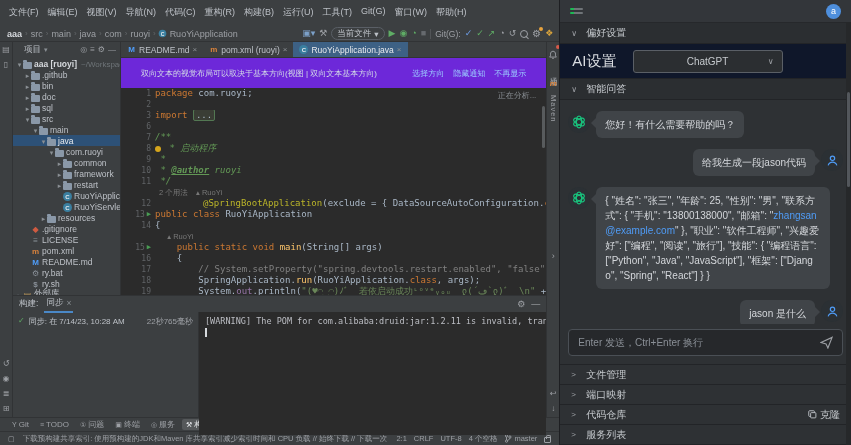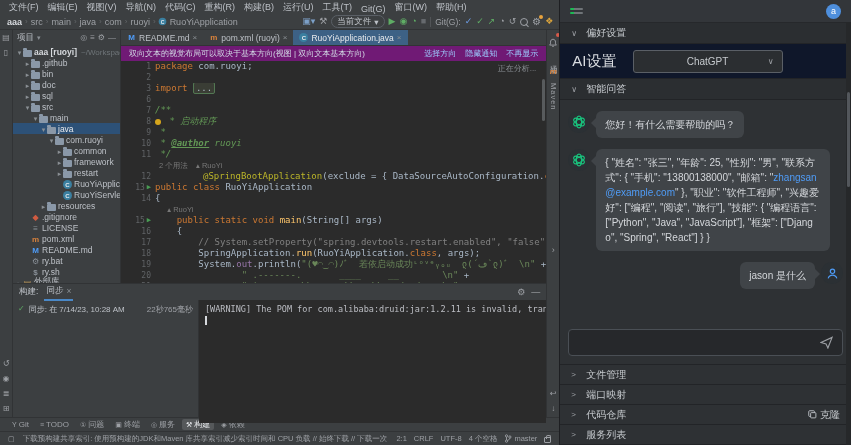--- a/index.html
+++ b/index.html
@@ -1,20 +1,20 @@
 <!DOCTYPE html>
 <html><head>
 <meta charset="utf-8">
 <style>
   html,body{margin:0;padding:0;background:#1e1f22;}
   body{width:851px;height:445px;overflow:hidden;font-family:"Liberation Sans","DejaVu Sans",sans-serif;}
   .app{display:flex;width:851px;height:445px;background:#2b2b2b;}
   
   .ide{width:560px;display:flex;flex-direction:column;background:#3c3f41;min-width:0;}
-  .menubar{height:14px;display:flex;align-items:flex-end;gap:1px;padding:0 5px;font-size:9px;color:#bdc1c7;flex:none;}
+  .menubar{height:14px;display:flex;align-items:flex-start;gap:1px;padding:6px 5px;font-size:9px;color:#bdc1c7;flex:none;}
   .menu-item{padding:0 4px;border-radius:2px;white-space:nowrap;cursor:default;}
   .navbar{height:15px;display:flex;align-items:center;padding:0 6px;font-size:9px;color:#9da0a5;border-bottom:1px solid #313335;flex:none;}
   .crumbs{display:flex;align-items:center;gap:2px;white-space:nowrap;}
   .crumb{padding:0 1px;}
   .crumb.first{color:#d6d9dd;font-weight:bold;}
   .crumb-sep{color:#63666a;font-size:8px;}
   .nav-right{margin-left:auto;display:flex;align-items:center;gap:4px;}
   .tb-ic{font-size:9px;line-height:1;display:inline-flex;align-items:center;}
   .pill{border:1px solid #5a5f66;border-radius:8px;padding:0 5px;height:11px;display:flex;align-items:center;gap:3px;color:#bdc1c7;font-size:8.5px;}
   .tb-label{color:#9da0a5;font-size:8.5px;}
@@ -28,40 +28,40 @@
   .stripe-l{border-right:1px solid #313335;}
   .stripe-r{border-left:1px solid #313335;}
   .stripe .ic{font-size:8px;line-height:1;}
   .vtext{writing-mode:vertical-rl;font-size:7.5px;color:#9da0a5;letter-spacing:1px;}
   .notif-dot{position:relative;}
   .notif-dot::after{content:"";position:absolute;right:-2px;top:-1px;width:4px;height:4px;border-radius:50%;background:#d65a4a;}
   .center-col{flex:1;display:flex;flex-direction:column;min-width:0;}
   .top-split{height:253px;display:flex;min-height:0;flex:none;}
   
   .project-pane{width:107px;background:#3c3f41;border-right:1px solid #313335;display:flex;flex-direction:column;flex:none;overflow:hidden;}
-  .project-header{height:15px;display:flex;align-items:center;gap:3px;padding:0 4px;font-size:8.5px;color:#bdc1c7;flex:none;}
+  .project-header{height:15px;display:flex;align-items:center;gap:3px;padding:0 4px;font-size:8.5px;color:#bdc1c7;flex:none;margin-left:7px;}
   .ph-icons{margin-left:auto;display:flex;gap:3px;color:#9da0a5;font-size:8px;}
   .tree{flex:1;overflow:hidden;font-size:8.5px;color:#bdc1c7;padding-top:1px;}
   .tree-row{display:flex;align-items:flex-end;height:11px;white-space:nowrap;cursor:default;}
   .tree-row.sel{background:#2d5177;color:#e8eaed;}
   .chev{width:7px;flex:none;color:#8a8f94;font-size:7px;text-align:center;}
   .t-label{margin-left:2px;}
   .t-label.b{font-weight:bold;color:#d6d9dd;}
   .t-hint{color:#6e7478;margin-left:4px;font-size:8px;}
   .ic-folder{width:9px;height:7px;background:#8a98a8;border-radius:1px;position:relative;flex:none;display:inline-block;}
   .ic-folder::before{content:"";position:absolute;top:-2px;left:0;width:4px;height:2px;background:#8a98a8;border-radius:1px 1px 0 0;}
   .ic-class{width:9px;height:9px;border-radius:50%;background:#3a7fa0;color:#e8eaed;font-size:6px;display:flex;align-items:center;justify-content:center;flex:none;font-weight:bold;}
   .ic-letter{width:9px;text-align:center;font-size:8px;font-weight:bold;flex:none;line-height:1;}
   
   .editor-pane{flex:1;display:flex;flex-direction:column;background:#2b2b2b;min-width:0;}
   .tabs{height:15px;background:#3c3f41;display:flex;align-items:stretch;font-size:8.5px;color:#bdc1c7;flex:none;border-bottom:1px solid #313335;}
   .tab{display:flex;align-items:center;gap:3px;padding:0 6px;cursor:default;white-space:nowrap;}
   .tab.active{background:#3d6185;color:#e8eaed;}
   .tab .x{color:#8a8f94;font-size:8px;}
-  .banner{height:15px;background:#701a75;display:flex;align-items:center;font-size:8px;color:#d3dce6;padding:0 8px;flex:none;white-space:nowrap;overflow:hidden;}
+  .banner{height:30px;background:#6d28d9;display:flex;align-items:center;font-size:8px;color:#d3dce6;padding:0 20px;flex:none;white-space:nowrap;overflow:hidden;}
   .banner-actions{margin-left:auto;display:flex;gap:9px;color:#9ccdff;}
   .banner-actions span{cursor:pointer;}
   .code{flex:1;position:relative;font-family:"DejaVu Sans Mono","Liberation Mono",monospace;font-size:9px;line-height:11px;overflow:hidden;color:#a9b7c6;}
   .code-line{display:flex;height:11px;align-items:center;}
   .gutter{width:30px;flex:none;display:flex;justify-content:flex-end;align-items:center;gap:2px;color:#606366;padding-right:4px;font-size:8px;}
   .runarrow{color:#499c54;font-size:7px;line-height:1;}
   .lcontent{white-space:pre;overflow:hidden;flex:1;}
   .inlay{color:#787878;font-size:7.5px;font-family:"Liberation Sans",sans-serif;padding-left:4px;}
   .bulb{display:inline-block;width:6px;height:6px;border-radius:50%;background:#d6a51c;margin-right:3px;vertical-align:middle;}
   .c-kw{color:#cc7832;}.c-pl{color:#a9b7c6;}.c-doc{color:#629755;font-style:italic;}
@@ -613,20 +613,29 @@
             <svg width="14" height="14" viewBox="0 0 24 24">
               <g fill="none" stroke="#19c37d" stroke-width="2">
                 <ellipse cx="12" cy="12" rx="4.5" ry="10"></ellipse>
                 <ellipse cx="12" cy="12" rx="4.5" ry="10" transform="rotate(60 12 12)"></ellipse>
                 <ellipse cx="12" cy="12" rx="4.5" ry="10" transform="rotate(-60 12 12)"></ellipse>
               </g>
             </svg>
           </span>
           <div class="bubble"><span>您好！有什么需要帮助的吗？</span></div>
         </div>
+        <div class="msg user">
+          <div class="bubble"><span>给我生成一段jason代码</span></div>
+          <span class="avatar">
+            <svg width="13" height="13" viewBox="0 0 24 24" fill="none" stroke="#4f9cf7" stroke-width="2.2">
+              <circle cx="12" cy="8" r="4"></circle>
+              <path d="M4 21c1.5-4.5 5-6 8-6s6.5 1.5 8 6"></path>
+            </svg>
+          </span>
+        </div>
         <div class="msg assistant">
           <span class="avatar">
             <svg width="14" height="14" viewBox="0 0 24 24">
               <g fill="none" stroke="#19c37d" stroke-width="2">
                 <ellipse cx="12" cy="12" rx="4.5" ry="10"></ellipse>
                 <ellipse cx="12" cy="12" rx="4.5" ry="10" transform="rotate(60 12 12)"></ellipse>
                 <ellipse cx="12" cy="12" rx="4.5" ry="10" transform="rotate(-60 12 12)"></ellipse>
               </g>
             </svg>
           </span>
@@ -637,20 +646,21 @@
           <span class="avatar">
             <svg width="13" height="13" viewBox="0 0 24 24" fill="none" stroke="#4f9cf7" stroke-width="2.2">
               <circle cx="12" cy="8" r="4"></circle>
               <path d="M4 21c1.5-4.5 5-6 8-6s6.5 1.5 8 6"></path>
             </svg>
           </span>
         </div>
       </div>
     <div class="chat-input-wrap">
       <div class="chat-input">
+        <span>Enter 发送，Ctrl+Enter 换行</span>
         <span class="send">
           <svg width="13" height="13" viewBox="0 0 14 14" fill="none" stroke="#9da0a5" stroke-width="1.2">
               <path d="M1 7l12-5.5L8.5 13 6.5 8.5 1 7z"></path>
             </svg>
         </span>
       </div>
     </div>
     <div class="ai-foot" id="aifoot">
         <div class="ai-foot-row">
           <span class="ai-chev">&gt;</span>

